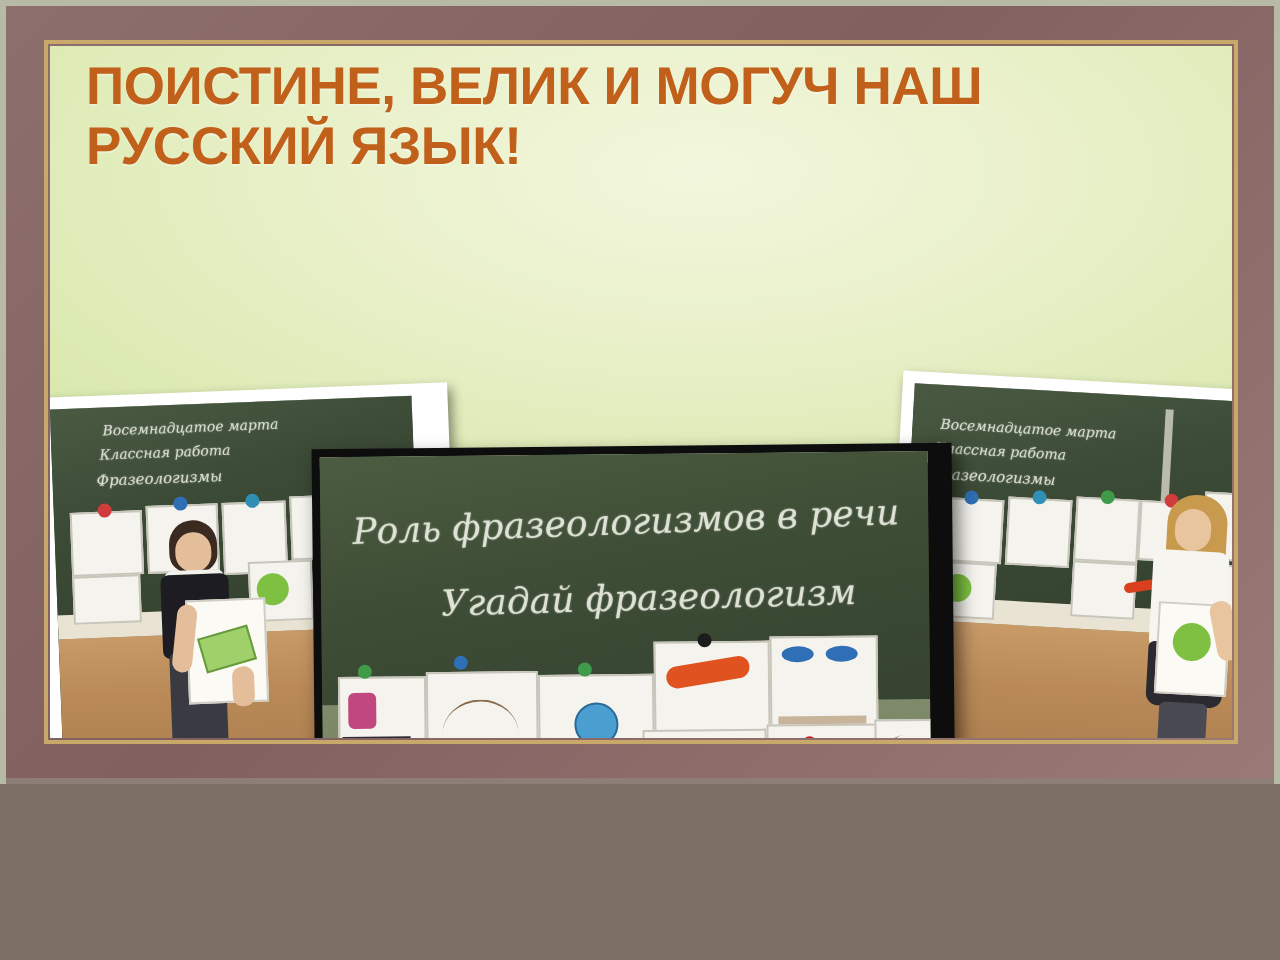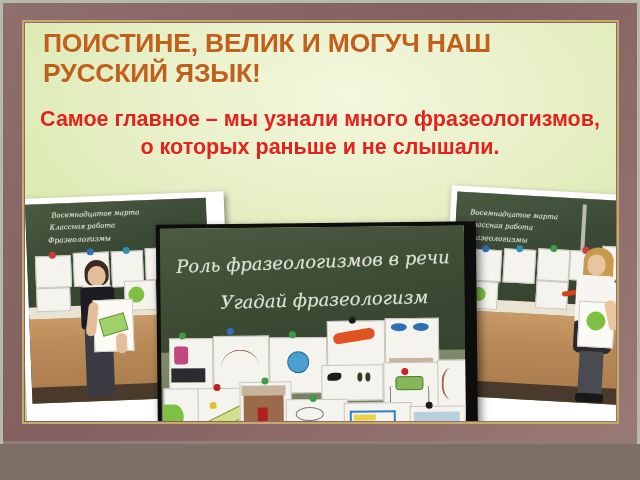--- a/index.html
+++ b/index.html
@@ -2,21 +2,21 @@
 <html><head>
 <meta charset="utf-8">
 <style>
   html,body{margin:0;padding:0;}
   body{
     width:640px;height:480px;overflow:hidden;
     font-family:"Liberation Sans",sans-serif;
     background:#7d6f66;
   }
   .slide{
-    position:relative;width:640px;height:444px;overflow:hidden;
+    position:relative;width:640px;height:392px;overflow:hidden;
     background:#8d7e78;
   }
   
   .rim{
     position:absolute;left:0;top:0;width:640px;height:480px;
     box-sizing:border-box;
     border:3px solid #b7bba6;
   }
   
   .frame{
@@ -128,21 +128,20 @@
 <div class="slide">
 
   <div class="frame"></div>
   <div class="rim"></div>
   <div class="goldline"></div>
 
   <div class="canvas">
 
     <div class="title">ПОИСТИНЕ, ВЕЛИК И МОГУЧ НАШ РУССКИЙ ЯЗЫК!</div>
 
-    <div class="subtitle">Самое главное – мы узнали много фразеологизмов, о которых раньше и не слышали.</div>
 
     <svg id="clipart" viewBox="0 0 96 46" xmlns="http://www.w3.org/2000/svg">
 
       <rect x="2" y="2" width="20" height="19" fill="#2b3fa0"></rect>
       <rect x="4" y="4" width="16" height="15" fill="#3d57c7"></rect>
       <rect x="2" y="0" width="20" height="4" fill="#d03030"></rect>
 
       <rect x="22" y="9" width="22" height="13" fill="#f0efe4" stroke="#9a9a88" stroke-width="0.6"></rect>
       <rect x="24" y="6" width="22" height="13" fill="#e6e9d2" stroke="#9a9a88" stroke-width="0.6"></rect>
 

